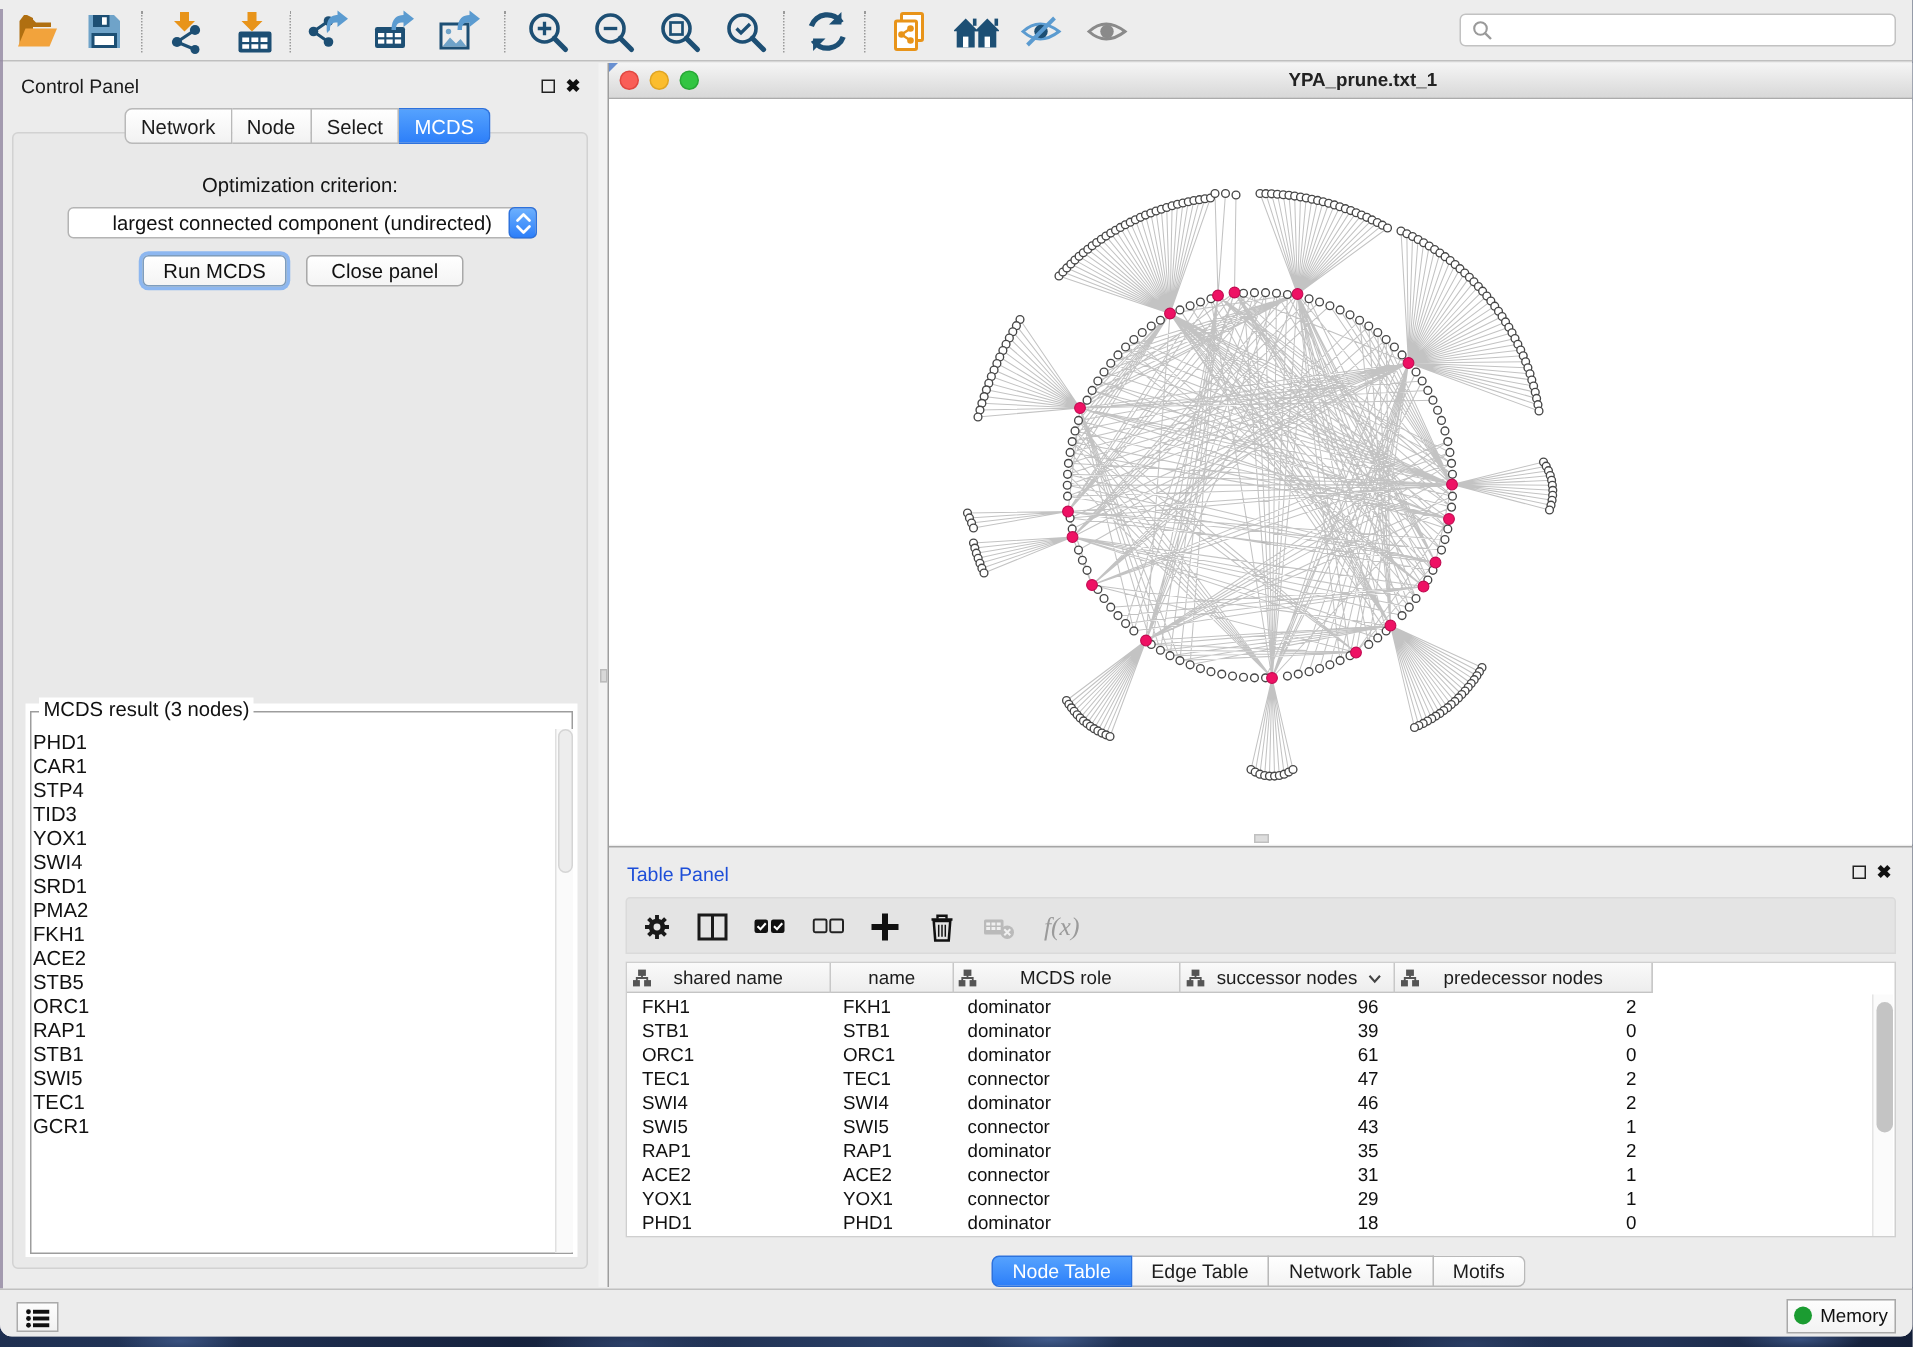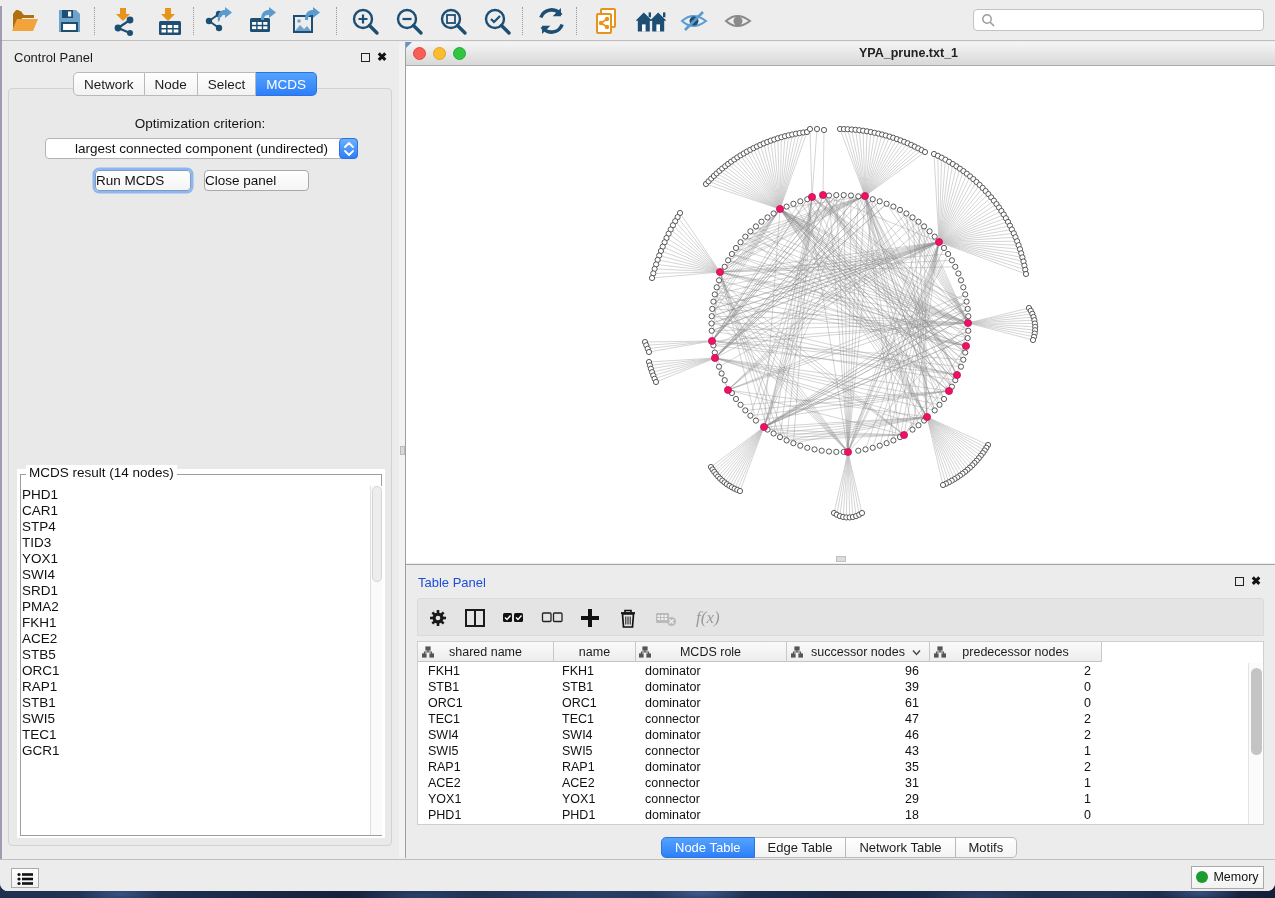--- a/index.html
+++ b/index.html
@@ -20,31 +20,31 @@
 #search{position:absolute;left:973px;top:9px;width:291px;height:22px;background:#fff;border:1px solid #c2c2c2;border-radius:4px}
 #search svg{position:absolute;left:7px;top:3px}
 
 #cpanel{position:absolute;left:0;top:42px;width:399px;height:816px;background:#ececec}
 #cpanel .title{position:absolute;left:14px;top:8px;font-size:13px;color:#1a1a1a}
 .winbtns{position:absolute;display:flex;gap:7px;align-items:center}
 #cpanel .winbtns{left:361px;top:10px}
 .sqbtn{width:9px;height:9px;border:1.5px solid #222}
 .xbtn{font-size:12px;font-weight:bold;color:#111;line-height:10px}
 #tabpanel{position:absolute;left:8px;top:46px;width:384px;height:758px;background:#e9e9e9;border:1px solid #d2d2d2;border-radius:4px}
-#tabs{position:absolute;left:64px;top:-17px;height:36px;display:flex}
+#tabs{position:absolute;left:74px;top:-17px;height:36px;display:flex}
 .tab{height:24px;background:linear-gradient(#fff,#f2f2f2);border:1px solid #b9b9b9;border-left:none;
  font-size:13.5px;color:#1c1c1c;display:flex;align-items:center;justify-content:center;padding:0 10px}
 .tab.first{border-left:1px solid #b9b9b9;border-radius:5px 0 0 5px}
 .tab.last{border-radius:0 5px 5px 0}
 .tab.sel{background:linear-gradient(#55a2fe,#2d7ff9);color:#fff;border-color:#2d72dd}
 #optlabel{position:absolute;left:0;top:27px;width:100%;text-align:center;font-size:13.5px;color:#141414}
 #dropdown{position:absolute;left:36px;top:49px;width:313px;height:21px;background:#fff;border:1px solid #b4b4b4;border-radius:4px;font-size:13.5px;color:#111;line-height:19px;text-align:center}
 #spinner{position:absolute;right:-1px;top:-1px;width:19px;height:21px;border-radius:4px;background:linear-gradient(#6cb0fe,#2d7ff9);border:1px solid #2d72dd}
 #spinner svg{position:absolute;left:3px;top:2px}
-.pbtn{position:absolute;height:21px;background:linear-gradient(#fff,#f4f4f4);border:1px solid #a9a9a9;border-radius:4px;font-size:13.5px;color:#111;text-align:left;line-height:19px}
+.pbtn{position:absolute;height:21px;background:linear-gradient(#fff,#f4f4f4);border:1px solid #a9a9a9;border-radius:4px;font-size:13.5px;color:#111;text-align:center;line-height:19px}
 #runbtn{left:86px;top:81px;width:96px;box-shadow:0 0 0 2.5px #8db7f0;border-color:#7e9dbd}
 #closebtn{left:195px;top:81px;width:105px}
 #mcdsbox{position:absolute;left:8px;top:380px;width:368px;height:369px;background:#fff}
 #fieldset{position:absolute;left:3px;top:5px;right:3px;bottom:2px;border:1px solid #9d9d9d}
 #fieldlabel{position:absolute;left:9px;top:-4px;background:#fff;padding:0 3px;font-size:13.5px;color:#111}
 #mlist{position:absolute;left:5px;top:18px;right:16px;bottom:2px;font-size:13.5px;color:#111;line-height:16px}
 #mscroll{position:absolute;right:3px;top:17px;width:12px;bottom:3px;background:#fafafa;border-left:1px solid #e0e0e0}
 #mthumb{position:absolute;left:1px;top:0px;width:10px;height:96px;background:#ededed;border:1px solid #d5d5d5;border-radius:5px}
 
 #vsplit{position:absolute;left:399px;top:42px;width:7px;height:816px;background:#f2f2f2;border-right:1px solid #9e9e9e}
@@ -239,21 +239,21 @@
               <path d="M2 6 L6 2 L10 6" fill="none" stroke="#fff" stroke-width="1.8" stroke-linecap="round" stroke-linejoin="round"></path>
               <path d="M2 10 L6 14 L10 10" fill="none" stroke="#fff" stroke-width="1.8" stroke-linecap="round" stroke-linejoin="round"></path>
             </svg>
           </div>
     </div>
     <div id="optlabel">Optimization criterion:</div>
     <div class="pbtn" id="runbtn">Run MCDS</div>
     <div class="pbtn" id="closebtn">Close panel</div>
     <div id="mcdsbox">
       <div id="fieldset"></div>
-      <div id="fieldlabel">MCDS result (14 nodes)</div>
+      <div id="fieldlabel">MCDS result (3 nodes)</div>
       <div id="mlist">PHD1<br>CAR1<br>STP4<br>TID3<br>YOX1<br>SWI4<br>SRD1<br>PMA2<br>FKH1<br>ACE2<br>STB5<br>ORC1<br>RAP1<br>STB1<br>SWI5<br>TEC1<br>GCR1</div>
       <div id="mscroll">
             <div id="mthumb"></div>
           </div>
     </div>
   </div>
 </div>
 <div id="lpurple"></div>
 <div id="vsplit">
       <div id="vgrip"></div>

